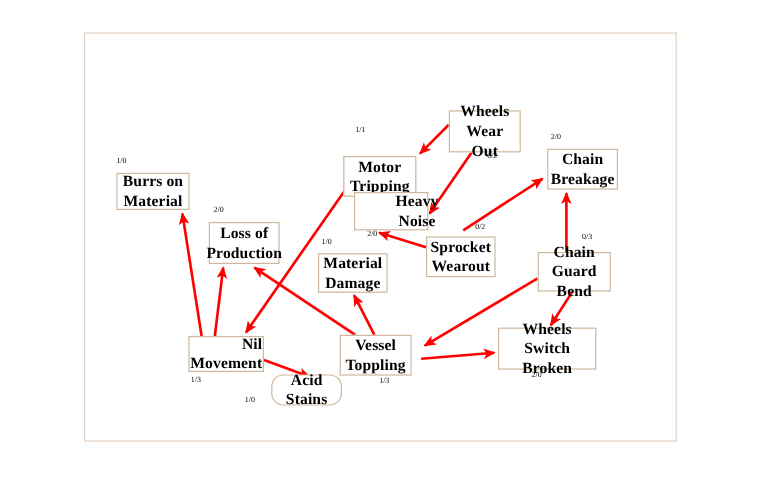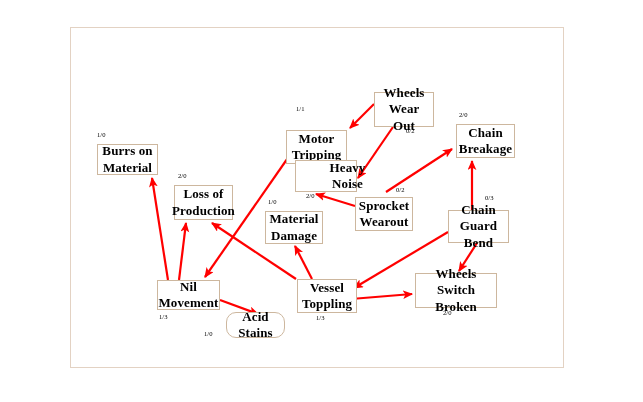--- a/index.html
+++ b/index.html
@@ -114,27 +114,27 @@
       </div>
       <div class="node" style="left: 374px; top: 92px; width: 60px; height: 35px; border-color: rgb(205, 183, 158);">
         <span>Wheels Wear Out</span>
       </div>
       <div class="node" style="left: 456px; top: 124px; width: 59px; height: 34px; border-color: rgb(205, 183, 158);">
         <span>Chain Breakage</span>
       </div>
       <div class="node" style="left: 448px; top: 210px; width: 61px; height: 33px; border-color: rgb(205, 183, 158);">
         <span>Chain Guard Bend</span>
       </div>
-      <div class="node" style="left: 157px; top: 280px; width: 63px; height: 30px; border-color: rgb(205, 183, 158);">
+      <div class="node" style="left: 157px; top: 280px; width: 63px; height: 30px; border-color: rgb(205, 183, 158); text-align: right;">
         <span>Nil Movement</span>
       </div>
       <div class="node" style="left: 226px; top: 312px; width: 59px; height: 26px; border-color: rgb(205, 183, 158); border-radius: 10px;">
         <span>Acid Stains</span>
       </div>
-      <div class="node" style="left: 297px; top: 279px; width: 60px; height: 34px; border-color: rgb(205, 183, 158);">
+      <div class="node" style="left: 283px; top: 279px; width: 60px; height: 34px; border-color: rgb(205, 183, 158);">
         <span>Vessel Toppling</span>
       </div>
       <div class="node" style="left: 415px; top: 273px; width: 82px; height: 35px; border-color: rgb(205, 183, 158);">
         <span>Wheels Switch Broken</span>
       </div>
     </div>
   <div id="tags-layer">
       <div class="tag" style="left: 97px; top: 131px;">1/0</div>
       <div class="tag" style="left: 178px; top: 172px;">2/0</div>
       <div class="tag" style="left: 296px; top: 105px;">1/1</div>

